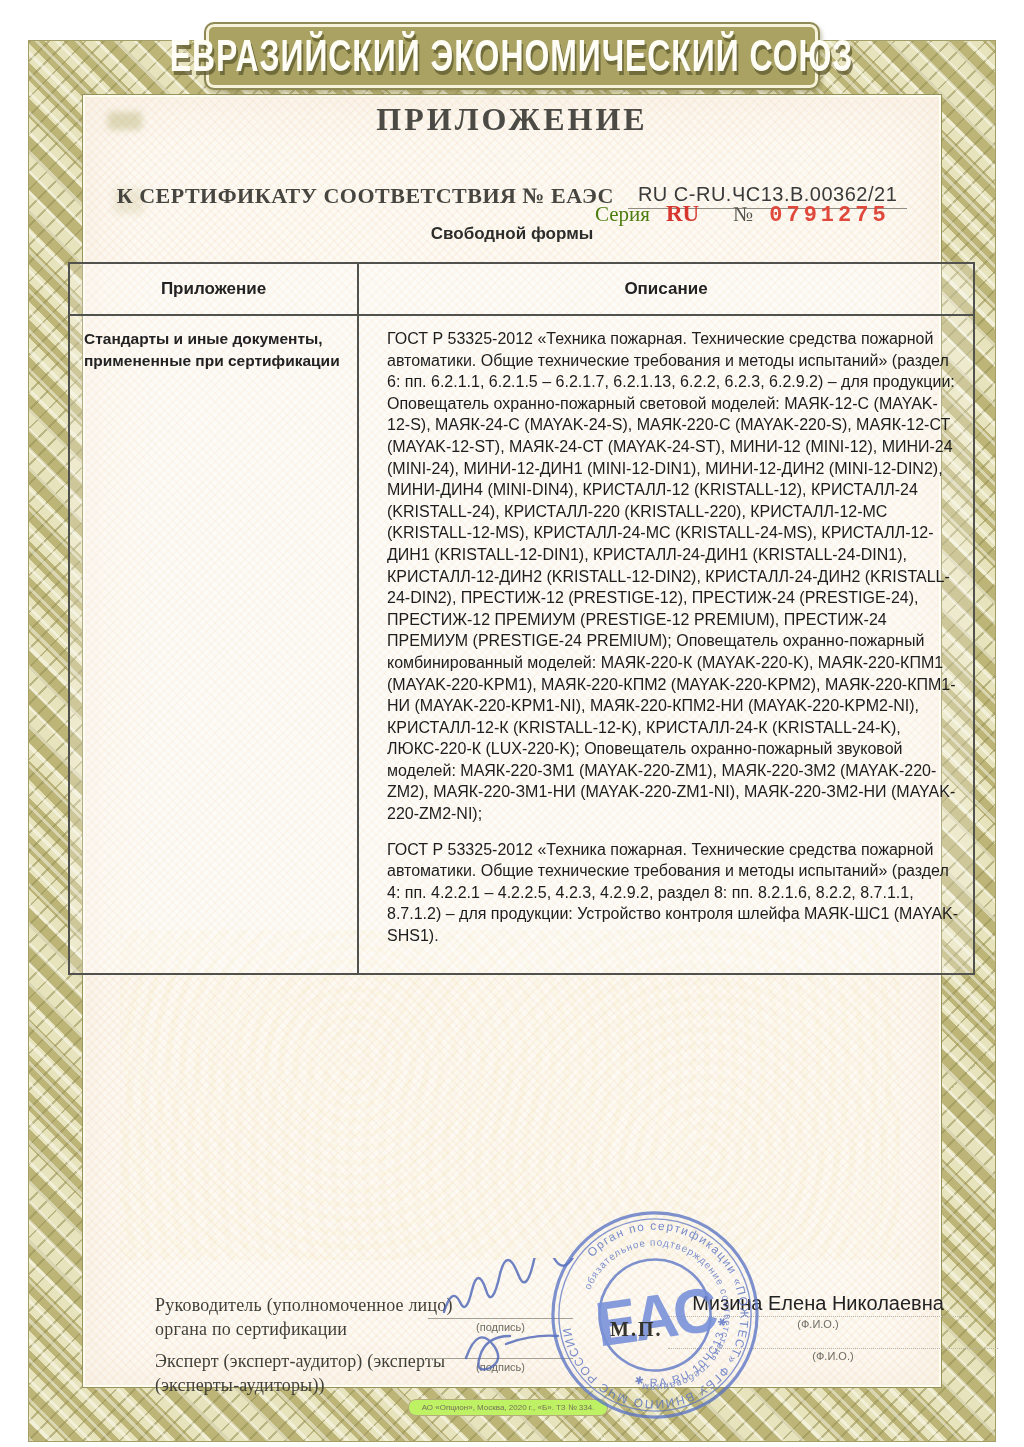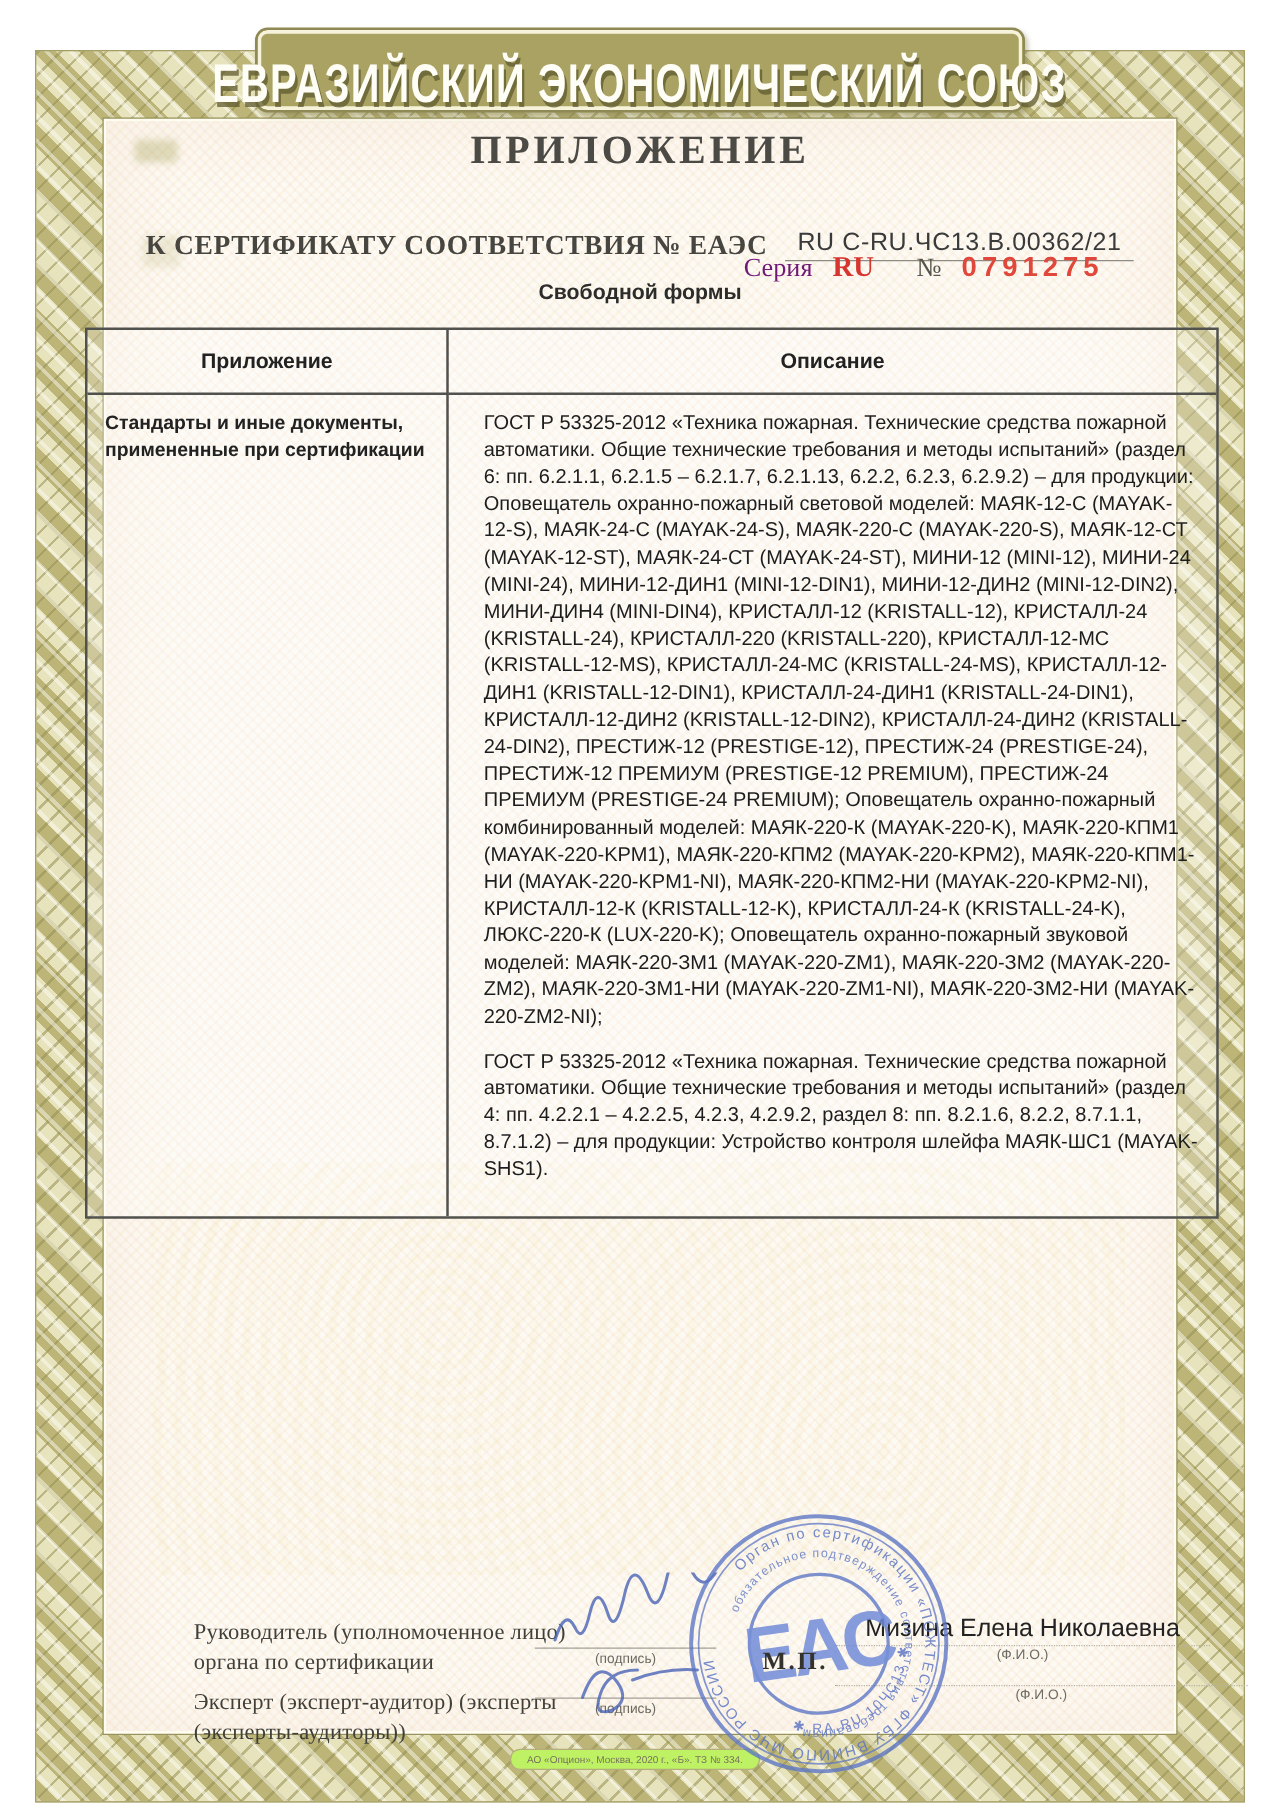--- a/index.html
+++ b/index.html
@@ -33,21 +33,21 @@
       repeating-radial-gradient(circle at 30% 40%, rgba(235,220,120,.12) 0 6px, rgba(0,0,0,0) 6px 14px),
       repeating-radial-gradient(circle at 75% 70%, rgba(235,210,140,.10) 0 7px, rgba(0,0,0,0) 7px 16px);
     pointer-events:none;
   }
   
   .banner {
     position:absolute; left:204px; top:22px; width:616px; height:68px;
     background:#a9a263; border-radius:10px;
     border:2px solid #8f8a55;
     box-shadow: inset 0 0 0 3px #f7f3da, inset 0 0 0 5px #a9a263, 2px 3px 4px rgba(120,115,70,.4);
-    display:flex; align-items:flex-end; justify-content:center;
+    display:flex; align-items:center; justify-content:center;
   }
   .banner-text {
     font-family:"Liberation Sans", sans-serif; font-weight:bold;
     font-size:34px; color:#fffef6; white-space:nowrap;
     transform:scale(.94, 1.28); letter-spacing:1px;
     text-shadow: 2px 3px 0 rgba(95,90,45,.75);
   }
   
   .doc-title {
     position:absolute; left:0; top:101px; width:100%; text-align:center;
@@ -62,24 +62,24 @@
     font-family:"Liberation Serif", serif; font-weight:bold;
     font-size:22px; color:#46453f; letter-spacing:.5px;
   }
   .cert-number {
     font-size:20px; color:#3a3a3a; padding:0 10px 2px 10px; min-width:240px;
     border-bottom:1.5px solid #8f8d83; text-align:center; letter-spacing:.5px;
   }
   .series-row {
     position:absolute; left:595px; top:188px; display:flex; align-items:baseline; gap:16px;
   }
-  .series-label { font-family:"Liberation Serif", serif; font-size:21px; color:#701a75;margin-top:14px; }
+  .series-label { font-family:"Liberation Serif", serif; font-size:21px; color:#4d7c0f;margin-top:14px; }
   .series-value { font-family:"Liberation Serif", serif; font-weight:bold; font-size:23px; color:#d6362e; }
   .number-sign  { font-family:"Liberation Serif", serif; font-size:21px; color:#55544c; margin-left:18px; }
-  .serial-number{ font-family:Liberation Sans, sans-serif; font-weight:bold; font-size:22px; color:#e0483c; letter-spacing:4px; }
+  .serial-number{ font-family:Liberation Mono, monospace; font-weight:bold; font-size:22px; color:#e0483c; letter-spacing:4px; }
   .form-type {
     position:absolute; left:0; top:224px; width:100%; text-align:center;
     font-weight:bold; font-size:17px; color:#2c2c2a;
   }
   
   .doc-table {
     position:absolute; left:68px; top:262px; width:907px;
     display:grid; grid-template-columns:289px 1fr;
     border:2px solid #51514d; background:rgba(255,255,255,.25);
   }

